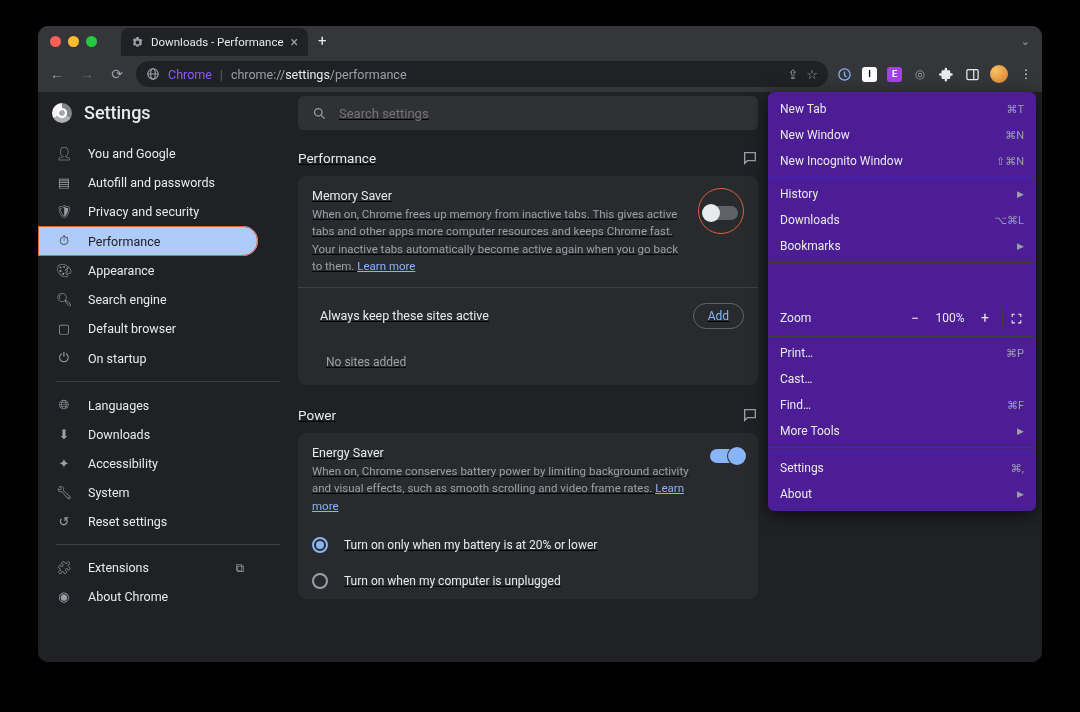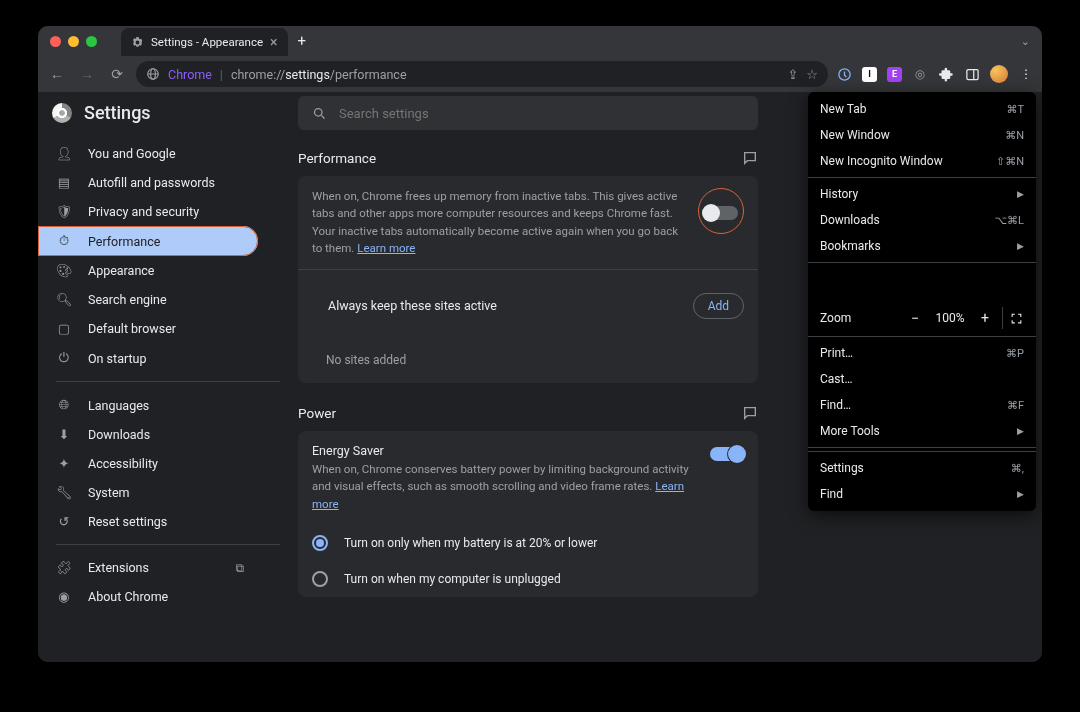--- a/index.html
+++ b/index.html
@@ -40,21 +40,21 @@
   .side-title { color: #e8eaed; font-size: 18px; font-weight: 500; }
   .nav { list-style: none; padding: 2px 0; }
   .nav li { display: flex; align-items: center; gap: 16px; padding: 7px 14px 7px 18px; color: #e8eaed; font-size: 12.5px; cursor: pointer; border-radius: 0 20px 20px 0; margin-right: 40px; }
   .nav li.active { background: #aecbfa; color: #202124; }
   .nav li.active.hl { outline: 1.5px solid #d9623b; outline-offset: -1px; }
   .nav .nico { width: 16px; text-align: center; font-size: 13px; color: #9aa0a6; }
   .nav li.active .nico { color: #202124; }
   .nav hr { border: none; border-top: 1px solid #3c4043; margin: 8px 18px; }
   .nav .ext-link { margin-left: auto; font-size: 12px; color: #9aa0a6; }
   
-  .main { flex: 1; padding-top: 4px; padding-right: 12px; }
+  .main { flex: 1; padding-top: 4px; padding-right: 12px; text-decoration: underline; }
   .searchbar { width: 460px; height: 34px; background: #303134; border-radius: 6px; display: flex; align-items: center; padding: 0 14px; gap: 12px; margin-bottom: 20px; }
   .searchbar input { flex: 1; background: transparent; border: none; outline: none; color: #e8eaed; font-size: 13px; }
   .sec-hdr { width: 460px; display: flex; justify-content: space-between; align-items: center; color: #e8eaed; font-size: 13.5px; margin-bottom: 10px; }
   .feedback { color: #9aa0a6; font-size: 14px; cursor: pointer; }
   .card { width: 460px; background: #292a2d; border-radius: 8px; padding: 0; margin-bottom: 22px; }
   .card-row { padding: 12px 14px; display: flex; gap: 14px; align-items: flex-start; }
   .card-row + .card-row { border-top: 1px solid #3c4043; }
   .row-text { flex: 1; }
   .row-title { color: #e8eaed; font-size: 12.5px; margin-bottom: 3px; }
   .row-desc { color: #9aa0a6; font-size: 11.5px; line-height: 1.5; }
@@ -65,21 +65,21 @@
   .toggle.on .knob { left: 18px; background: #8ab4f8; box-shadow: 0 0 0 1px #292a2d; }
   .toggle.off { background: #5f6368; }
   .ring-outer { border: 1.5px solid #d9623b; border-radius: 50%; width: 46px; height: 46px; display:flex; align-items:center; justify-content:center; flex-shrink:0; }
   .addbtn { border: 1px solid #5f6368; background: transparent; color: #8ab4f8; font-size: 12px; padding: 5px 14px; border-radius: 13px; cursor: pointer; }
   .nosites { color: #9aa0a6; font-size: 12px; padding: 12px 14px 16px 28px; }
   .radio-row { display: flex; align-items: center; gap: 16px; padding: 10px 14px; color: #e8eaed; font-size: 12px; }
   .radio { width: 16px; height: 16px; border: 2px solid #8ab4f8; border-radius: 50%; display:flex; align-items:center; justify-content:center; cursor:pointer; }
   .radio.unsel { border-color: #9aa0a6; }
   .radio .dot { width: 8px; height: 8px; background: #8ab4f8; border-radius: 50%; }
   
-  .menu { position: absolute; right: 6px; top: 66px; width: 228px; background: #000000; border-radius: 6px; padding: 4px 0; box-shadow: 0 4px 18px rgba(0,0,0,.6); font-size: 12px; color: #e8eaed; z-index: 50; }
+  .menu { position: absolute; right: 6px; top: 66px; width: 268px; background: #4c1d95; border-radius: 6px; padding: 4px 0; box-shadow: 0 4px 18px rgba(0,0,0,.6); font-size: 12px; color: #e8eaed; z-index: 50; }
   .menu .mi { display: flex; align-items: center; padding: 6px 12px; cursor: pointer; }
   .menu .mi .sc { margin-left: auto; color: #9aa0a6; font-size: 11px; }
   .menu .mi .arr { margin-left: auto; color: #9aa0a6; font-size: 9px; }
   .menu hr { border: none; border-top: 1px solid #3c4043; margin: 3px 0; }
   .menu .zoom { display: flex; align-items: center; padding: 4px 6px 4px 12px; margin-top: 40px; }
   .menu .zoom .lbl { flex: 1; }
   .menu .zctl { display:flex; align-items:center; gap:0; }
   .menu .zb { width:26px; height:22px; display:flex; align-items:center; justify-content:center; cursor:pointer; color:#e8eaed; font-size:14px; }
   .menu .zv { width:44px; text-align:center; font-size:12px; }
   .menu .fs { width:28px; height:22px; display:flex; align-items:center; justify-content:center; cursor:pointer; border-left:1px solid #3c4043; margin-left:4px; }
@@ -96,21 +96,21 @@
   <div class="titlebar">
     <div class="traffic">
       <div class="tdot red"></div>
       <div class="tdot yellow"></div>
       <div class="tdot green"></div>
     </div>
     <div class="tab">
       <svg class="gear" viewBox="0 0 24 24">
           <path fill="#9aa0a6" d="M19.4 13l.6-1-.6-1 1.4-2.4-2-3.4-2.6.9-1-.6L14 2h-4l-.6 2.5-1 .6-2.6-.9-2 3.4L5.2 10l-.6 1 .6 1-1.4 2.4 2 3.4 2.6-.9 1 .6.6 2.5h4l.6-2.5 1-.6 2.6.9 2-3.4L19.4 13zM12 15.5A3.5 3.5 0 1 1 15.5 12 3.5 3.5 0 0 1 12 15.5z"></path>
         </svg>
-      <span class="tab-title">Settings - Appearance</span>
+      <span class="tab-title">Downloads - Performance</span>
       <span class="tab-close">×</span>
     </div>
     <span class="newtab">+</span>
     <span class="chev-down">⌄</span>
   </div>
 
   <div class="toolbar">
     <span class="nav-ico">←</span>
     <span class="nav-ico" style="opacity:.45">→</span>
     <span class="nav-ico">⟳</span>
@@ -240,31 +240,32 @@
         <span>Performance</span>
         <span class="feedback">
             <svg width="16" height="16" viewBox="0 0 24 24">
               <path fill="none" stroke="#9aa0a6" stroke-width="2" d="M4 4h16v12H8l-4 4V4z"></path>
             </svg>
           </span>
       </div>
       <div class="card">
         <div class="card-row">
           <div class="row-text">
+            <div class="row-title">Memory Saver</div>
             <div class="row-desc"><span>When on, Chrome frees up memory from inactive tabs. This gives active tabs and other apps more computer resources and keeps Chrome fast. Your inactive tabs automatically become active again when you go back to them.</span> <span class="learn">Learn more</span></div>
           </div>
           <div class="ring-outer">
             <div class="toggle off">
                 <div class="knob"></div>
               </div>
           </div>
         </div>
         <div class="card-row" style="align-items:center">
           <div class="row-text">
-              <div class="row-title" style="margin:16px">Always keep these sites active</div>
+              <div class="row-title" style="margin:8px">Always keep these sites active</div>
             </div>
           <button class="addbtn">Add</button>
         </div>
         <div class="nosites">No sites added</div>
       </div>
 
       <div class="sec-hdr">
         <span>Power</span>
         <span class="feedback">
             <svg width="16" height="16" viewBox="0 0 24 24">
@@ -352,18 +353,18 @@
         <span>More Tools</span>
         <span class="arr">▶</span>
       </div>
     <hr>
     <hr>
     <div class="mi">
         <span>Settings</span>
         <span class="sc">⌘,</span>
       </div>
     <div class="mi">
-        <span>Find</span>
+        <span>About</span>
         <span class="arr">▶</span>
       </div>
   </div>
 
 </div>
 
 </body></html>

